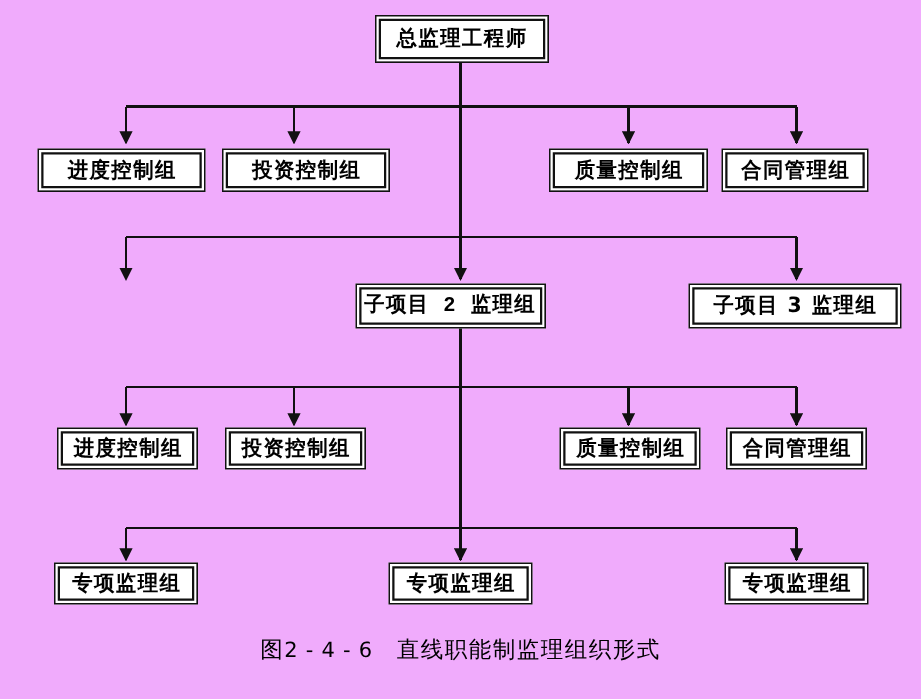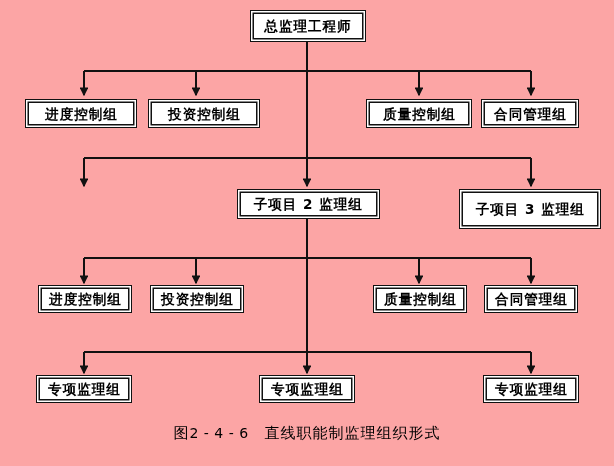--- a/index.html
+++ b/index.html
@@ -8,21 +8,21 @@
     padding: 0;
     background: #ffffff;
   }
   body {
     font-family: "DejaVu Sans", "Liberation Sans", sans-serif;
   }
   #figure-root {
     position: relative;
     width: 614px;
     height: 466px;
-    background: #fca5a5;
+    background: #f0abfc;
     overflow: hidden;
   }
   #connectors {
     position: absolute;
     left: 0;
     top: 0;
     width: 614px;
     height: 466px;
     pointer-events: none;
   }
@@ -122,24 +122,24 @@
   <div class="node double" style="left:148px; top:99px; width:112px; height:29px;">
     <span class="node-inner">投资控制组</span>
   </div>
   <div class="node double" style="left:366px; top:99px; width:106px; height:29px;">
     <span class="node-inner">质量控制组</span>
   </div>
   <div class="node double" style="left:481px; top:99px; width:98px; height:29px;">
     <span class="node-inner">合同管理组</span>
   </div>
 
-  <div class="node double" style="left:237px; top:189px; width:143px; height:30px;">
+  <div class="node double" style="left:237px; top:189px; width:127px; height:30px;font-family:Liberation Mono, monospace;">
     <span class="node-inner">子项目 2 监理组</span>
   </div>
-  <div class="node double" style="left:459px; top:189px; width:142px; height:40px;">
+  <div class="node double" style="left:459px; top:189px; width:142px; height:30px;">
     <span class="node-inner">子项目 3 监理组</span>
   </div>
 
   <div class="node double" style="left:38px; top:285px; width:94px; height:28px;">
     <span class="node-inner">进度控制组</span>
   </div>
   <div class="node double" style="left:150px; top:285px; width:94px; height:28px;">
     <span class="node-inner">投资控制组</span>
   </div>
   <div class="node double" style="left:373px; top:285px; width:94px; height:28px;">

